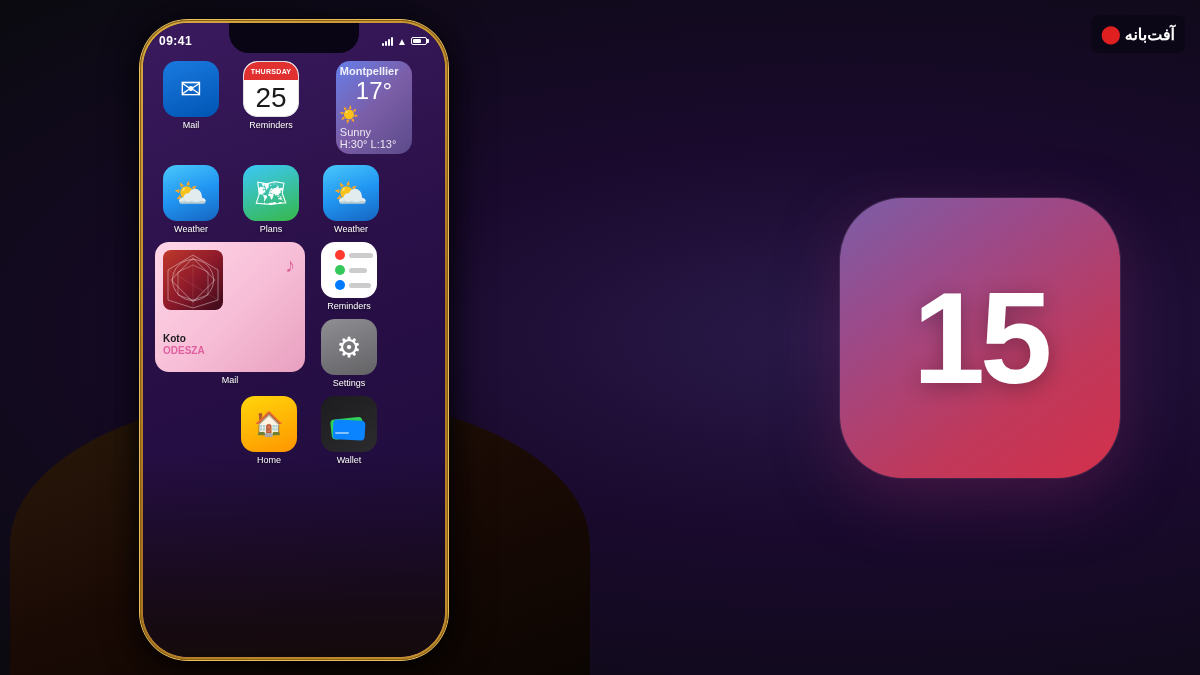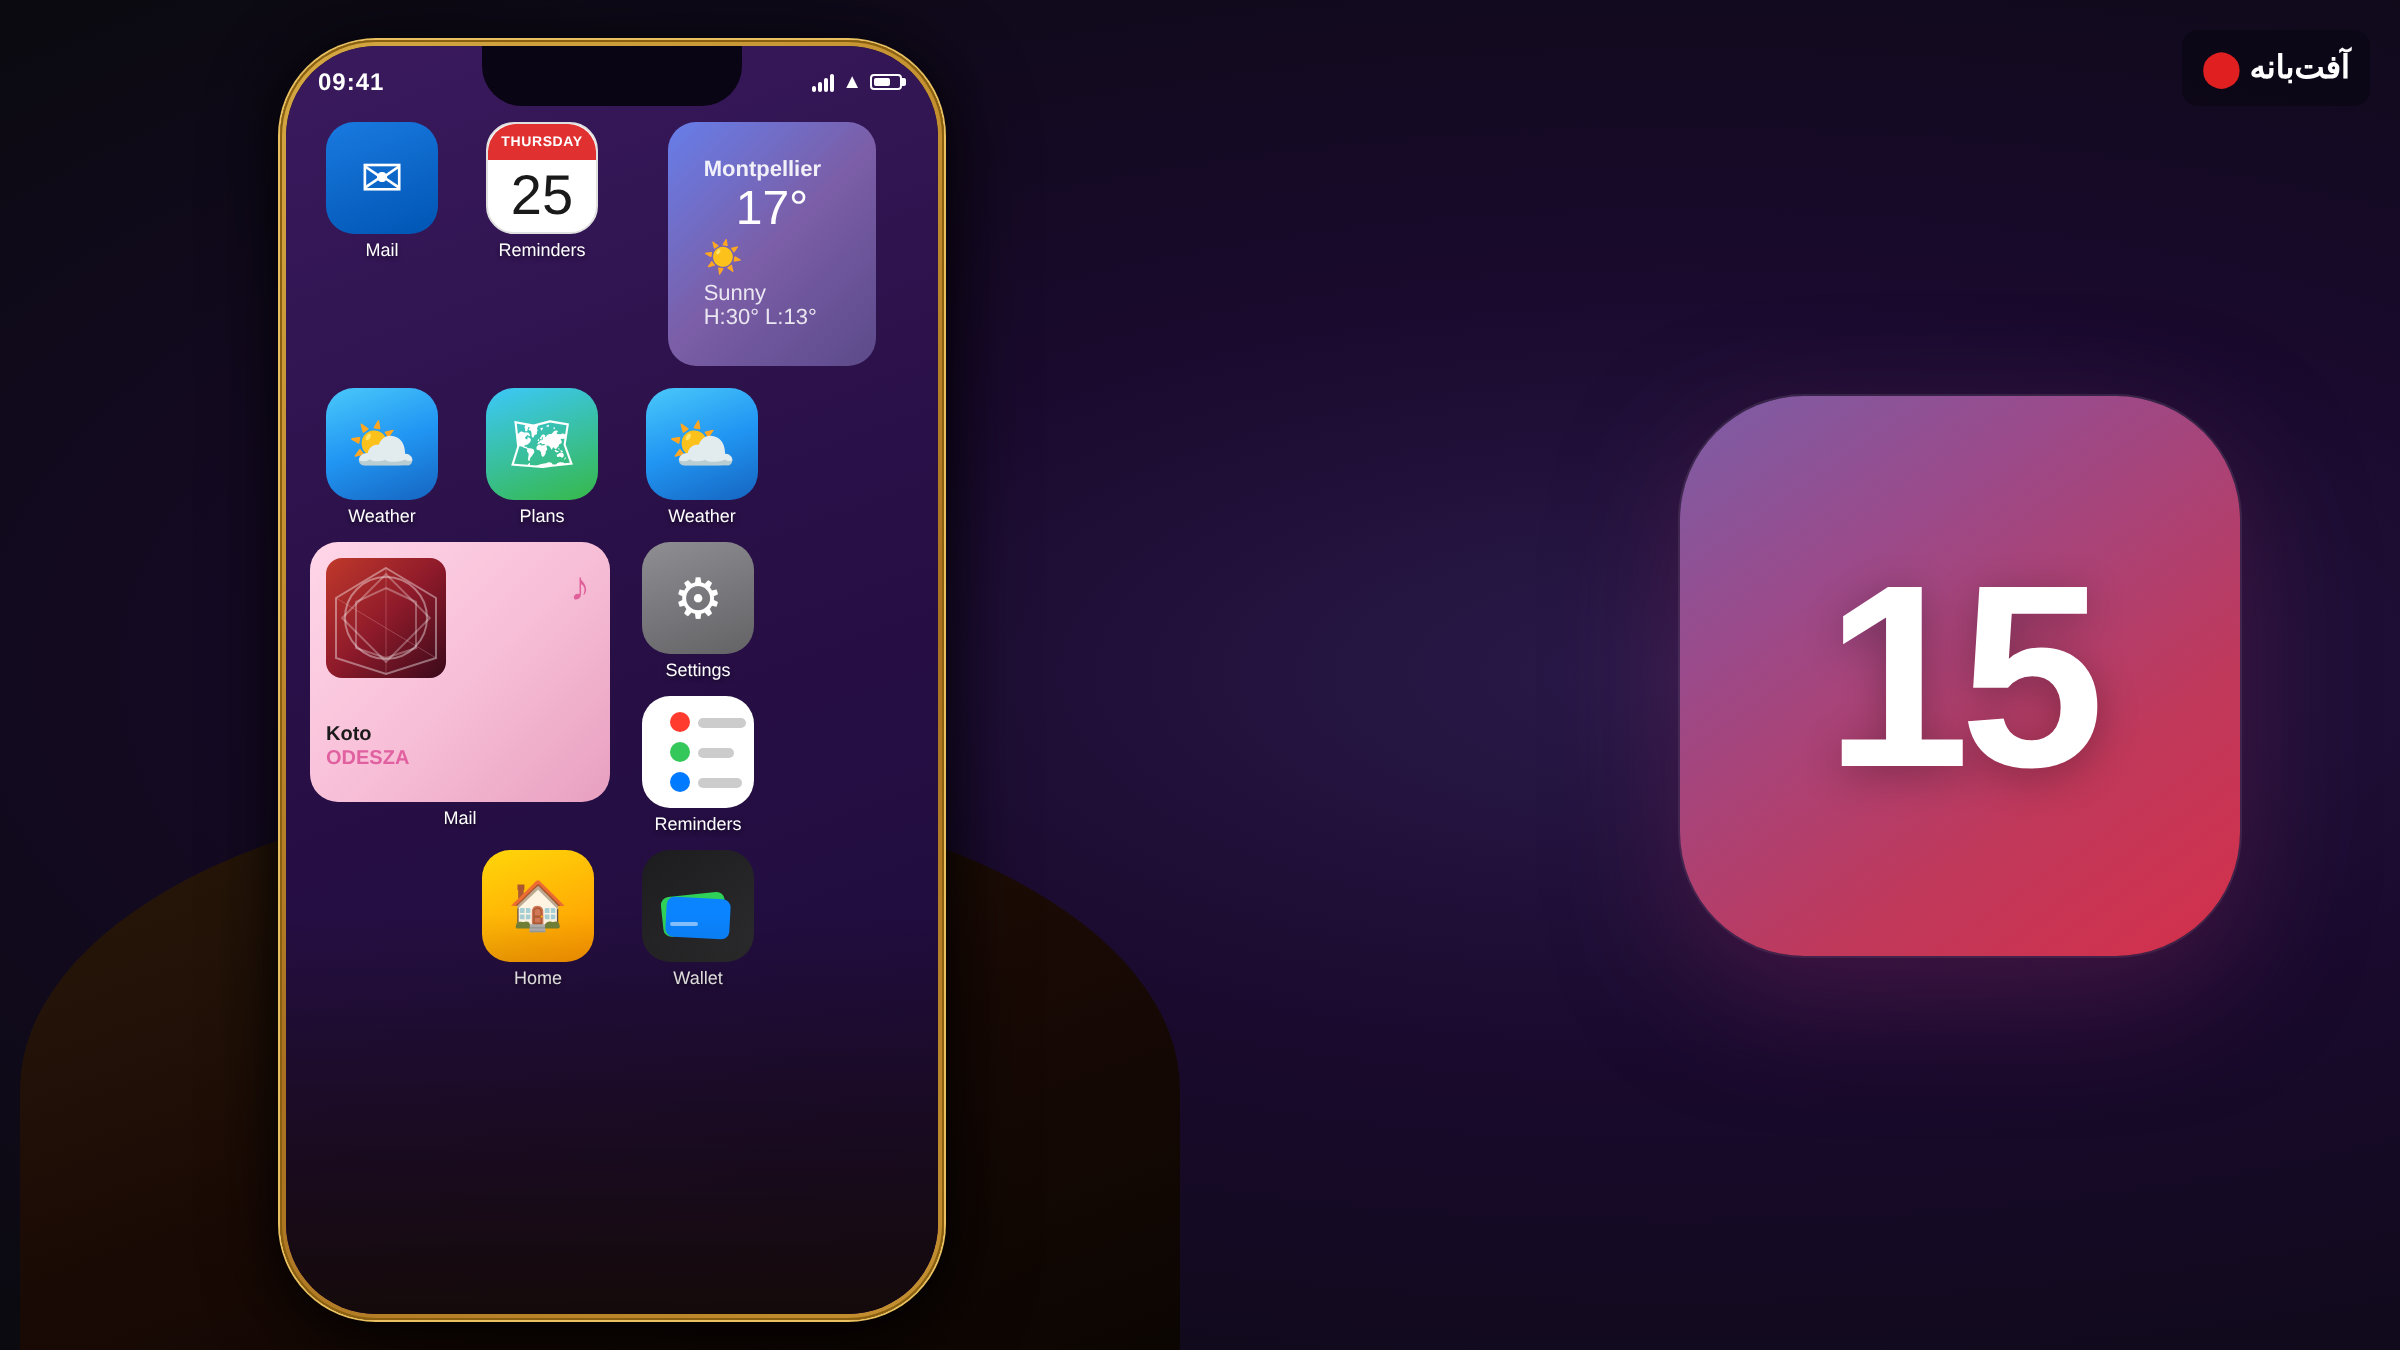--- a/index.html
+++ b/index.html
@@ -26,21 +26,21 @@
       top: 0;
       width: 520px;
       height: 675px;
     }
 
     
     .phone-frame {
       position: absolute;
       top: 20px;
       left: 100px;
-      width: 332px;
+      width: 308px;
       height: 640px;
       background: linear-gradient(145deg, #d4a843 0%, #c49030 30%, #a87020 60%, #c49030 100%);
       border-radius: 48px;
       padding: 3px;
       box-shadow:
         0 0 0 1px #e8c060,
         inset 0 0 0 1px #8a6010,
         4px 8px 40px rgba(0,0,0,0.8),
         -2px 4px 20px rgba(0,0,0,0.5);
     }
@@ -276,21 +276,21 @@
       font-size: 10px;
       font-weight: 600;
     }
 
     
     .weather-widget {
       flex: 1;
       height: 130px;
       background: linear-gradient(135deg, #667eea 0%, #7b5ea7 50%, #5b4a8a 100%);
       border-radius: 14px;
-      padding: 18px;
+      padding: 4px;
       color: white;
     }
 
     .weather-city {
       font-size: 11px;
       font-weight: 600;
       opacity: 0.9;
     }
 
     .weather-temp {
@@ -609,43 +609,43 @@
                   </div>
                 </div>
                 <div class="music-note">♪</div>
                 <div class="music-track">Koto</div>
                 <div class="music-artist">ODESZA</div>
               </div>
               <span class="app-label">Mail</span>
             </div>
 
             <div style="display:flex; flex-direction:column; gap:8px;">
-              <div class="app-icon">
-                <div class="app-icon-img icon-settings"></div>
-                <span class="app-label">Settings</span>
-              </div>
               <div class="app-icon">
                 <div class="app-icon-img reminders-inner" style="background:white;">
                   <div style="display:flex;flex-direction:column;gap:5px;padding:6px;">
                     <div class="reminder-line">
                       <span class="reminder-dot" style="background:#ff3b30;width:10px;height:10px;border-radius:50%;flex-shrink:0;"></span>
                       <div class="reminder-text-line" style="width:24px;"></div>
                     </div>
                     <div class="reminder-line">
                       <span class="reminder-dot" style="background:#34c759;width:10px;height:10px;border-radius:50%;flex-shrink:0;"></span>
                       <div class="reminder-text-line" style="width:18px;"></div>
                     </div>
                     <div class="reminder-line">
                       <span class="reminder-dot" style="background:#007aff;width:10px;height:10px;border-radius:50%;flex-shrink:0;"></span>
                       <div class="reminder-text-line" style="width:22px;"></div>
                     </div>
                   </div>
                 </div>
                 <span class="app-label">Reminders</span>
               </div>
+              <div class="app-icon">
+                <div class="app-icon-img icon-settings"></div>
+                <span class="app-label">Settings</span>
+              </div>
             </div>
           </div>
 
           <div class="app-row" style="margin-top: 4px; padding-left: 78px;">
             <div class="app-icon">
               <div class="app-icon-img icon-home"></div>
               <span class="app-label">Home</span>
             </div>
             <div class="app-icon">
               <div class="app-icon-img wallet-inner" style="background: linear-gradient(145deg, #1c1c1e, #2c2c2e); position:relative; overflow:visible;">

